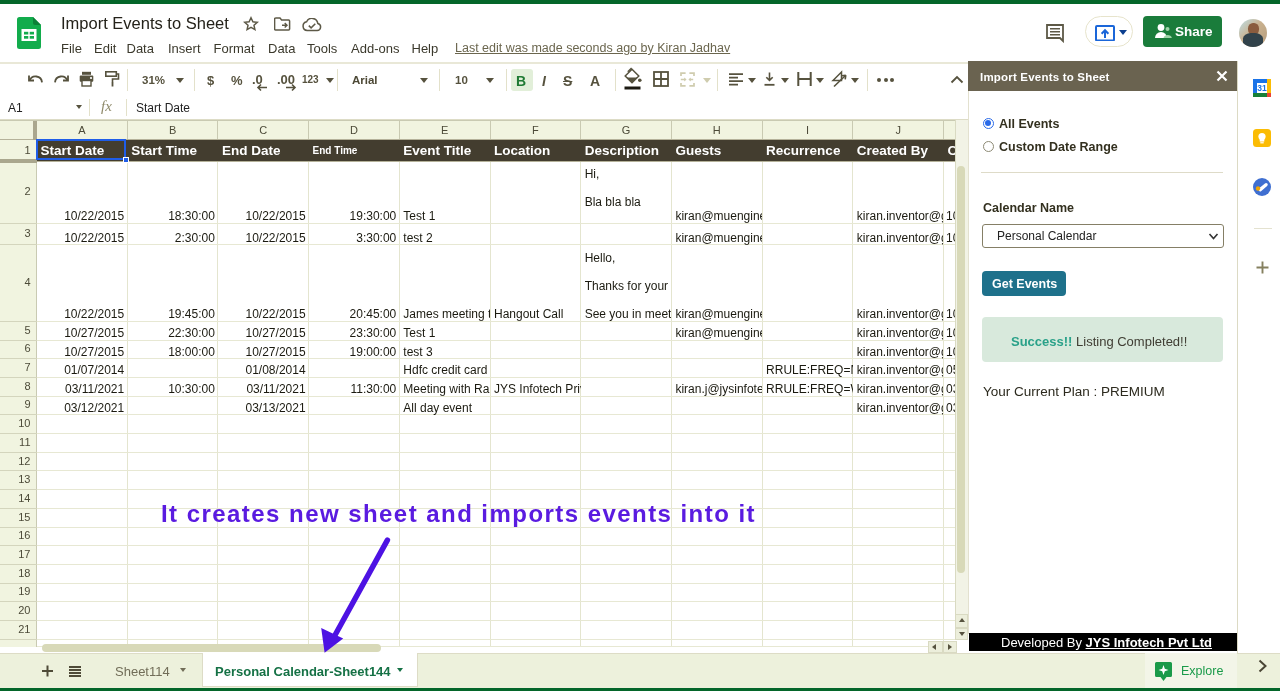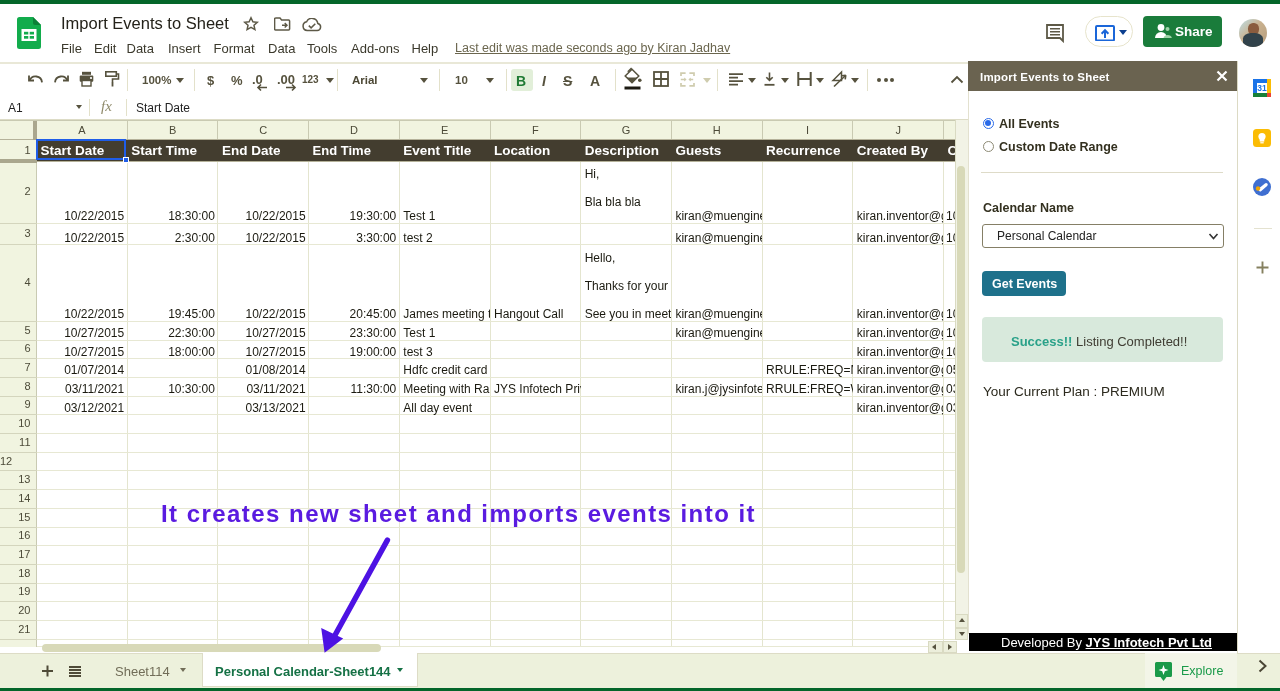--- a/index.html
+++ b/index.html
@@ -91,21 +91,21 @@
     <rect x="3" y="0.8" width="9" height="3" fill="#56523e"></rect>
     <rect x="0.7" y="4.6" width="13.6" height="6.2" rx="1" fill="#56523e"></rect>
     <rect x="3" y="9.5" width="9" height="5.5" fill="#fff" stroke="#56523e" stroke-width="1.4"></rect>
     <circle cx="12" cy="7" r="1.1" fill="#fff"></circle>
   </svg>
 <svg class="ab" style="left:105px;top:71px" width="15" height="16" viewBox="0 0 15 16">
     <rect x="0.8" y="0.8" width="10.5" height="4.4" fill="none" stroke="#56523e" stroke-width="1.6"></rect>
     <path d="M11.3 3 h2.2 v5 h-6 v3" fill="none" stroke="#56523e" stroke-width="1.6"></path>
     <rect x="6.6" y="11" width="1.8" height="4.5" fill="#56523e"></rect>
   </svg>
-<div class="ab ol" style="left:142px;top:74px;font-size:11.5px;font-weight:bold;">100%</div>
+<div class="ab ol" style="left:142px;top:74px;font-size:11.5px;font-weight:bold;">31%</div>
 <div class="car" style="left:176px;top:78px;"></div>
 <div class="ab ol" style="left:207px;top:73px;font-size:13px;font-weight:bold;">$</div>
 <div class="ab ol" style="left:231px;top:73px;font-size:13px;font-weight:bold;">%</div>
 <div class="ab ol" style="left:252px;top:72px;font-size:13px;font-weight:bold;">.0</div>
 <svg class="ab" style="left:256px;top:83px" width="12" height="9" viewBox="0 0 12 9">
     <path d="M11 4.5 H2 M5 1.5 L2 4.5 L5 7.5" fill="none" stroke="#56523e" stroke-width="1.6"></path>
   </svg>
 <div class="ab ol" style="left:277px;top:72px;font-size:13px;font-weight:bold;">.00</div>
 <svg class="ab" style="left:285px;top:83px" width="12" height="9" viewBox="0 0 12 9">
     <path d="M1 4.5 H10 M7 1.5 L10 4.5 L7 7.5" fill="none" stroke="#56523e" stroke-width="1.6"></path>
@@ -212,21 +212,21 @@
 <div class="ab" style="left:0;top:361.04999999999995px;width:30.5px;text-align:right;font-size:11px;color:#4c4a38;">7</div>
 <div class="ab" style="left:0;top:376.9px;width:36.5px;height:1px;background:#d4d5bd;"></div>
 <div class="ab" style="left:0;top:379.75px;width:30.5px;text-align:right;font-size:11px;color:#4c4a38;">8</div>
 <div class="ab" style="left:0;top:395.59999999999997px;width:36.5px;height:1px;background:#d4d5bd;"></div>
 <div class="ab" style="left:0;top:398.44999999999993px;width:30.5px;text-align:right;font-size:11px;color:#4c4a38;">9</div>
 <div class="ab" style="left:0;top:414.29999999999995px;width:36.5px;height:1px;background:#d4d5bd;"></div>
 <div class="ab" style="left:0;top:417.15px;width:30.5px;text-align:right;font-size:11px;color:#4c4a38;">10</div>
 <div class="ab" style="left:0;top:432.99999999999994px;width:36.5px;height:1px;background:#d4d5bd;"></div>
 <div class="ab" style="left:0;top:435.8499999999999px;width:30.5px;text-align:right;font-size:11px;color:#4c4a38;">11</div>
 <div class="ab" style="left:0;top:451.69999999999993px;width:36.5px;height:1px;background:#d4d5bd;"></div>
-<div class="ab" style="left:0;top:454.54999999999995px;width:30.5px;font-size:11px;color:#4c4a38;">12</div>
+<div class="ab" style="left:0;top:454.54999999999995px;width:30.5px;text-align:right;font-size:11px;color:#4c4a38;">12</div>
 <div class="ab" style="left:0;top:470.3999999999999px;width:36.5px;height:1px;background:#d4d5bd;"></div>
 <div class="ab" style="left:0;top:473.2499999999999px;width:30.5px;text-align:right;font-size:11px;color:#4c4a38;">13</div>
 <div class="ab" style="left:0;top:489.0999999999999px;width:36.5px;height:1px;background:#d4d5bd;"></div>
 <div class="ab" style="left:0;top:491.94999999999993px;width:30.5px;text-align:right;font-size:11px;color:#4c4a38;">14</div>
 <div class="ab" style="left:0;top:507.7999999999999px;width:36.5px;height:1px;background:#d4d5bd;"></div>
 <div class="ab" style="left:0;top:510.64999999999986px;width:30.5px;text-align:right;font-size:11px;color:#4c4a38;">15</div>
 <div class="ab" style="left:0;top:526.4999999999999px;width:36.5px;height:1px;background:#d4d5bd;"></div>
 <div class="ab" style="left:0;top:529.3499999999999px;width:30.5px;text-align:right;font-size:11px;color:#4c4a38;">16</div>
 <div class="ab" style="left:0;top:545.1999999999999px;width:36.5px;height:1px;background:#d4d5bd;"></div>
 <div class="ab" style="left:0;top:548.05px;width:30.5px;text-align:right;font-size:11px;color:#4c4a38;">17</div>
@@ -238,21 +238,21 @@
 <div class="ab" style="left:0;top:604.1500000000001px;width:30.5px;text-align:right;font-size:11px;color:#4c4a38;">20</div>
 <div class="ab" style="left:0;top:620.0000000000001px;width:36.5px;height:1px;background:#d4d5bd;"></div>
 <div class="ab" style="left:0;top:622.8500000000001px;width:30.5px;text-align:right;font-size:11px;color:#4c4a38;">21</div>
 <div class="ab" style="left:0;top:638.7000000000002px;width:36.5px;height:1px;background:#d4d5bd;"></div>
 <div class="ab" style="left:0;top:159.0px;width:36.5px;height:3.5px;background:#aaa78e;"></div>
 <div class="ab" style="left:36.5px;top:140.0px;width:918.5px;height:506.5px;background:#fff;"></div>
 <div class="ab" style="left:36.5px;top:140.0px;width:918.5px;height:21.0px;background:#433d2f;"></div>
 <div class="cell" style="left:40.5px;top:143.5px;width:82.7px;height:16px;font-weight:bold;font-size:13.5px;color:#fff;">Start Date</div>
 <div class="cell" style="left:131.2px;top:143.5px;width:82.7px;height:16px;font-weight:bold;font-size:13.5px;color:#fff;">Start Time</div>
 <div class="cell" style="left:221.9px;top:143.5px;width:82.70000000000002px;height:16px;font-weight:bold;font-size:13.5px;color:#fff;">End Date</div>
-<div class="cell" style="left:312.6px;top:143.5px;width:82.69999999999999px;height:16px;font-weight:bold;font-size:13px;color:#fff;">End Time</div>
+<div class="cell" style="left:312.6px;top:143.5px;width:82.69999999999999px;height:16px;font-weight:bold;font-size:10px;color:#fff;">End Time</div>
 <div class="cell" style="left:403.3px;top:143.5px;width:82.69999999999999px;height:16px;font-weight:bold;font-size:13.5px;color:#fff;">Event Title</div>
 <div class="cell" style="left:494.0px;top:143.5px;width:82.70000000000005px;height:16px;font-weight:bold;font-size:13.5px;color:#fff;">Location</div>
 <div class="cell" style="left:584.7px;top:143.5px;width:82.69999999999993px;height:16px;font-weight:bold;font-size:13.5px;color:#fff;">Description</div>
 <div class="cell" style="left:675.4px;top:143.5px;width:82.70000000000005px;height:16px;font-weight:bold;font-size:13.5px;color:#fff;">Guests</div>
 <div class="cell" style="left:766.1px;top:143.5px;width:82.70000000000005px;height:16px;font-weight:bold;font-size:13.5px;color:#fff;">Recurrence</div>
 <div class="cell" style="left:856.8000000000001px;top:143.5px;width:82.69999999999993px;height:16px;font-weight:bold;font-size:13.5px;color:#fff;">Created By</div>
 <div class="cell" style="left:947.5px;top:143.5px;width:82.70000000000005px;height:16px;font-weight:bold;font-size:13.5px;color:#fff;">Created Date</div>
 <div class="ab" style="left:126.7px;top:161.0px;width:1px;height:485.5px;background:#e4e5cf;"></div>
 <div class="ab" style="left:217.4px;top:161.0px;width:1px;height:485.5px;background:#e4e5cf;"></div>
 <div class="ab" style="left:308.1px;top:161.0px;width:1px;height:485.5px;background:#e4e5cf;"></div>

